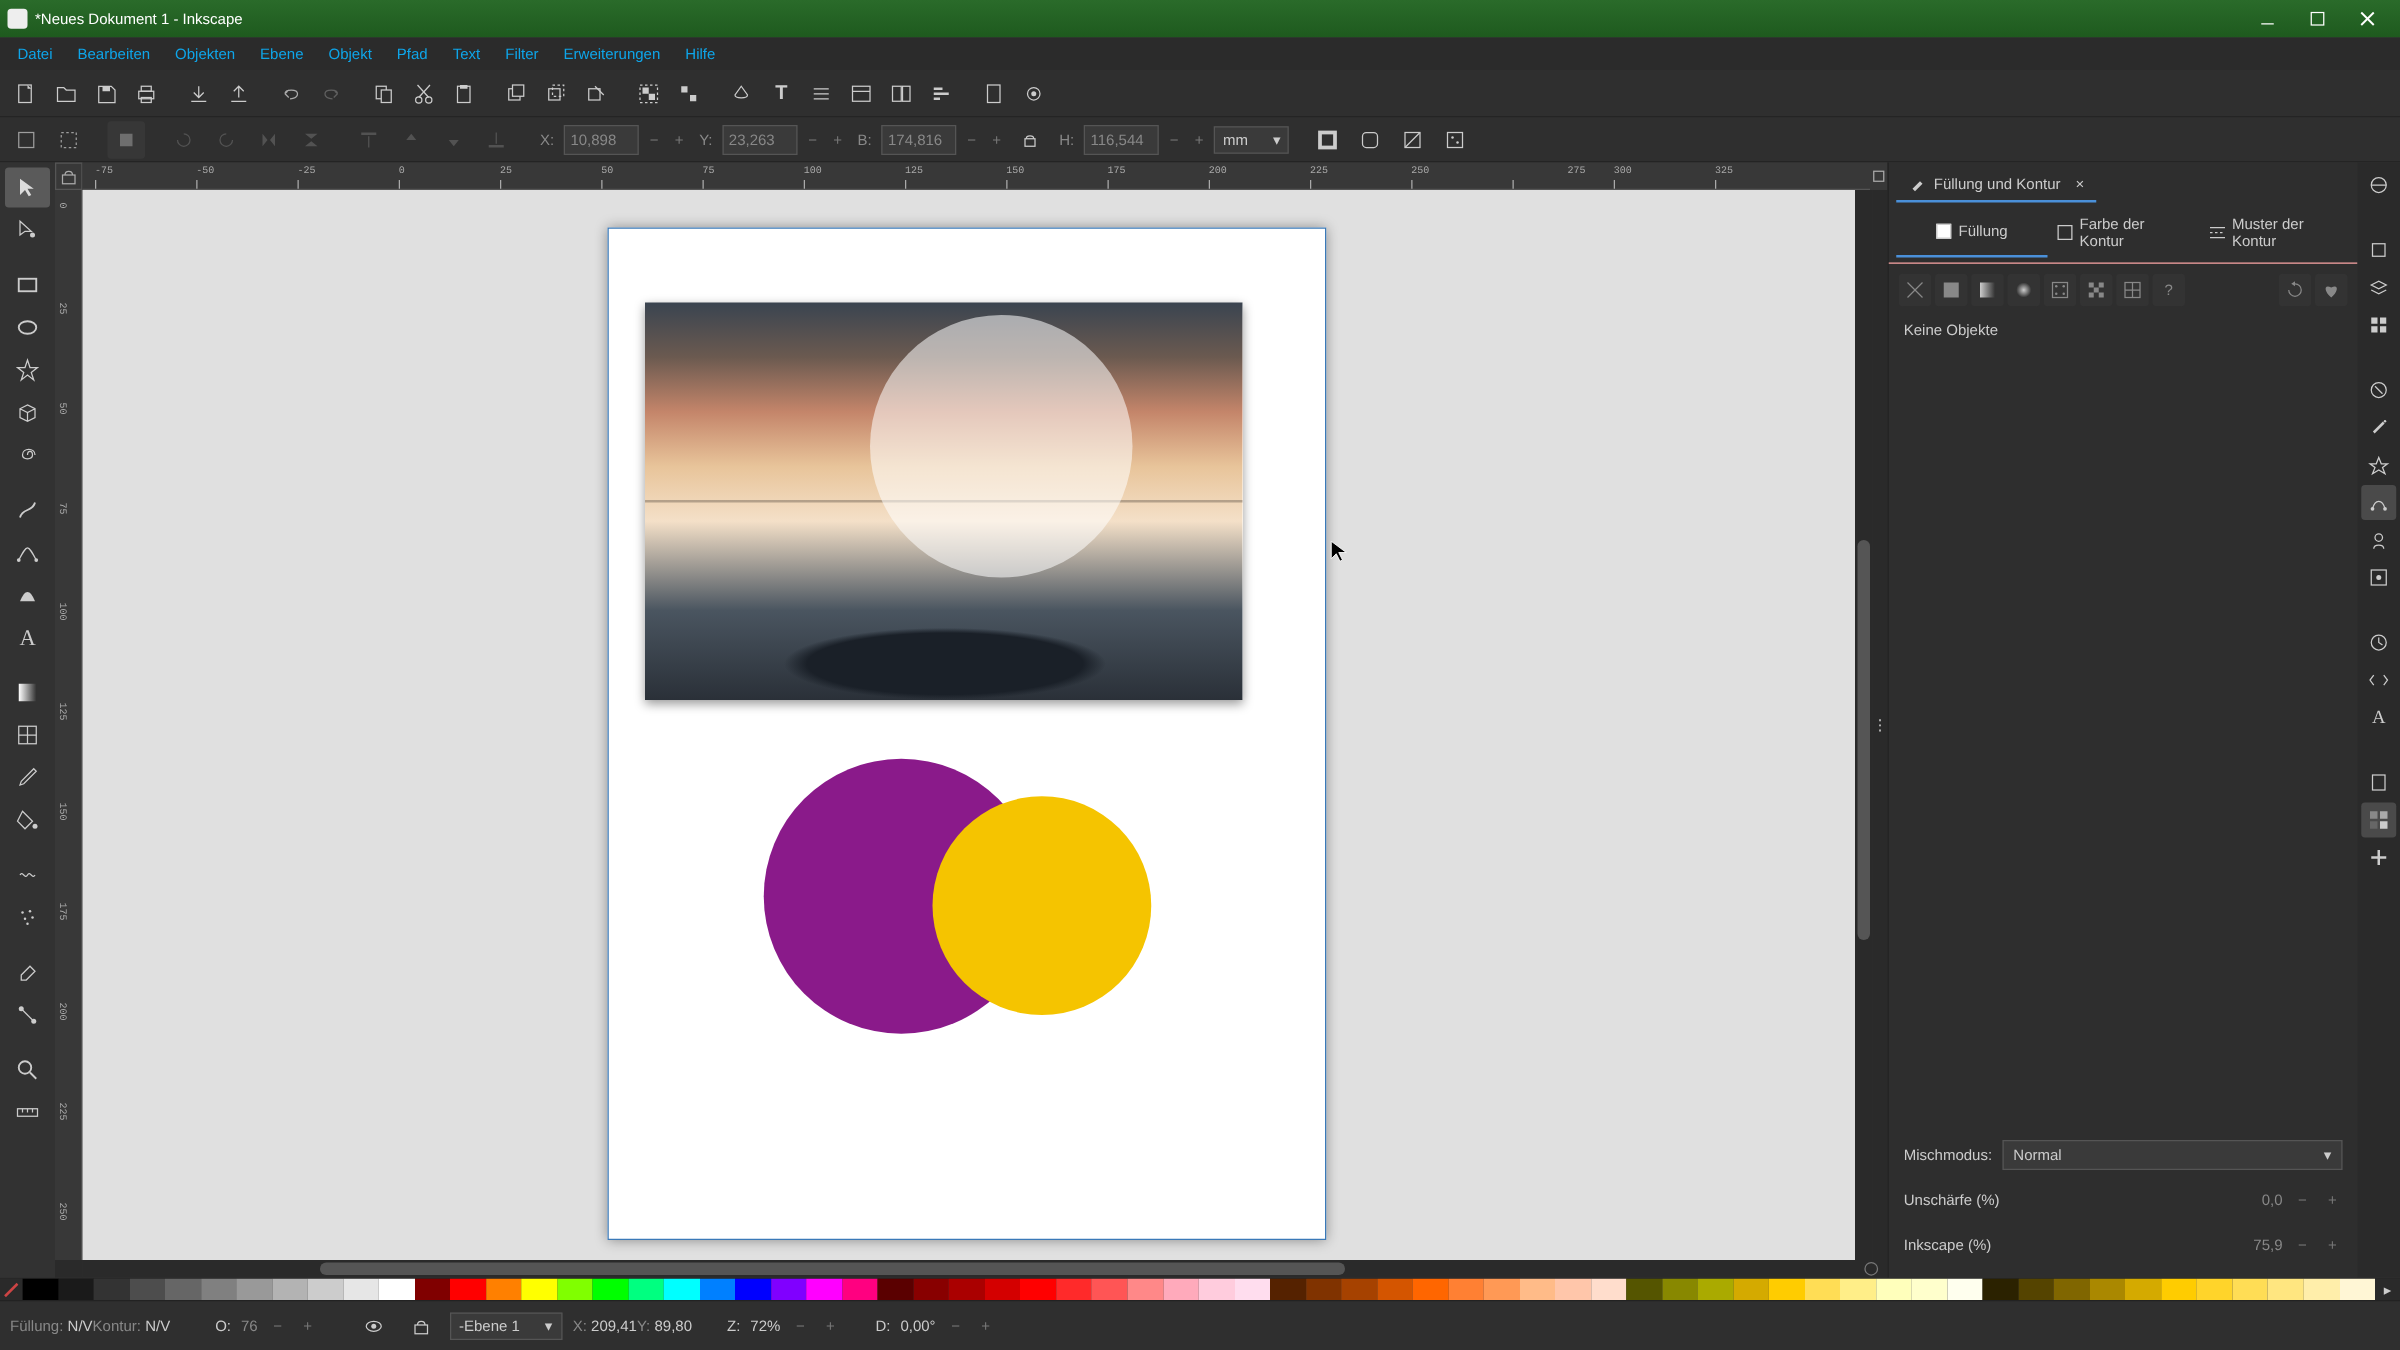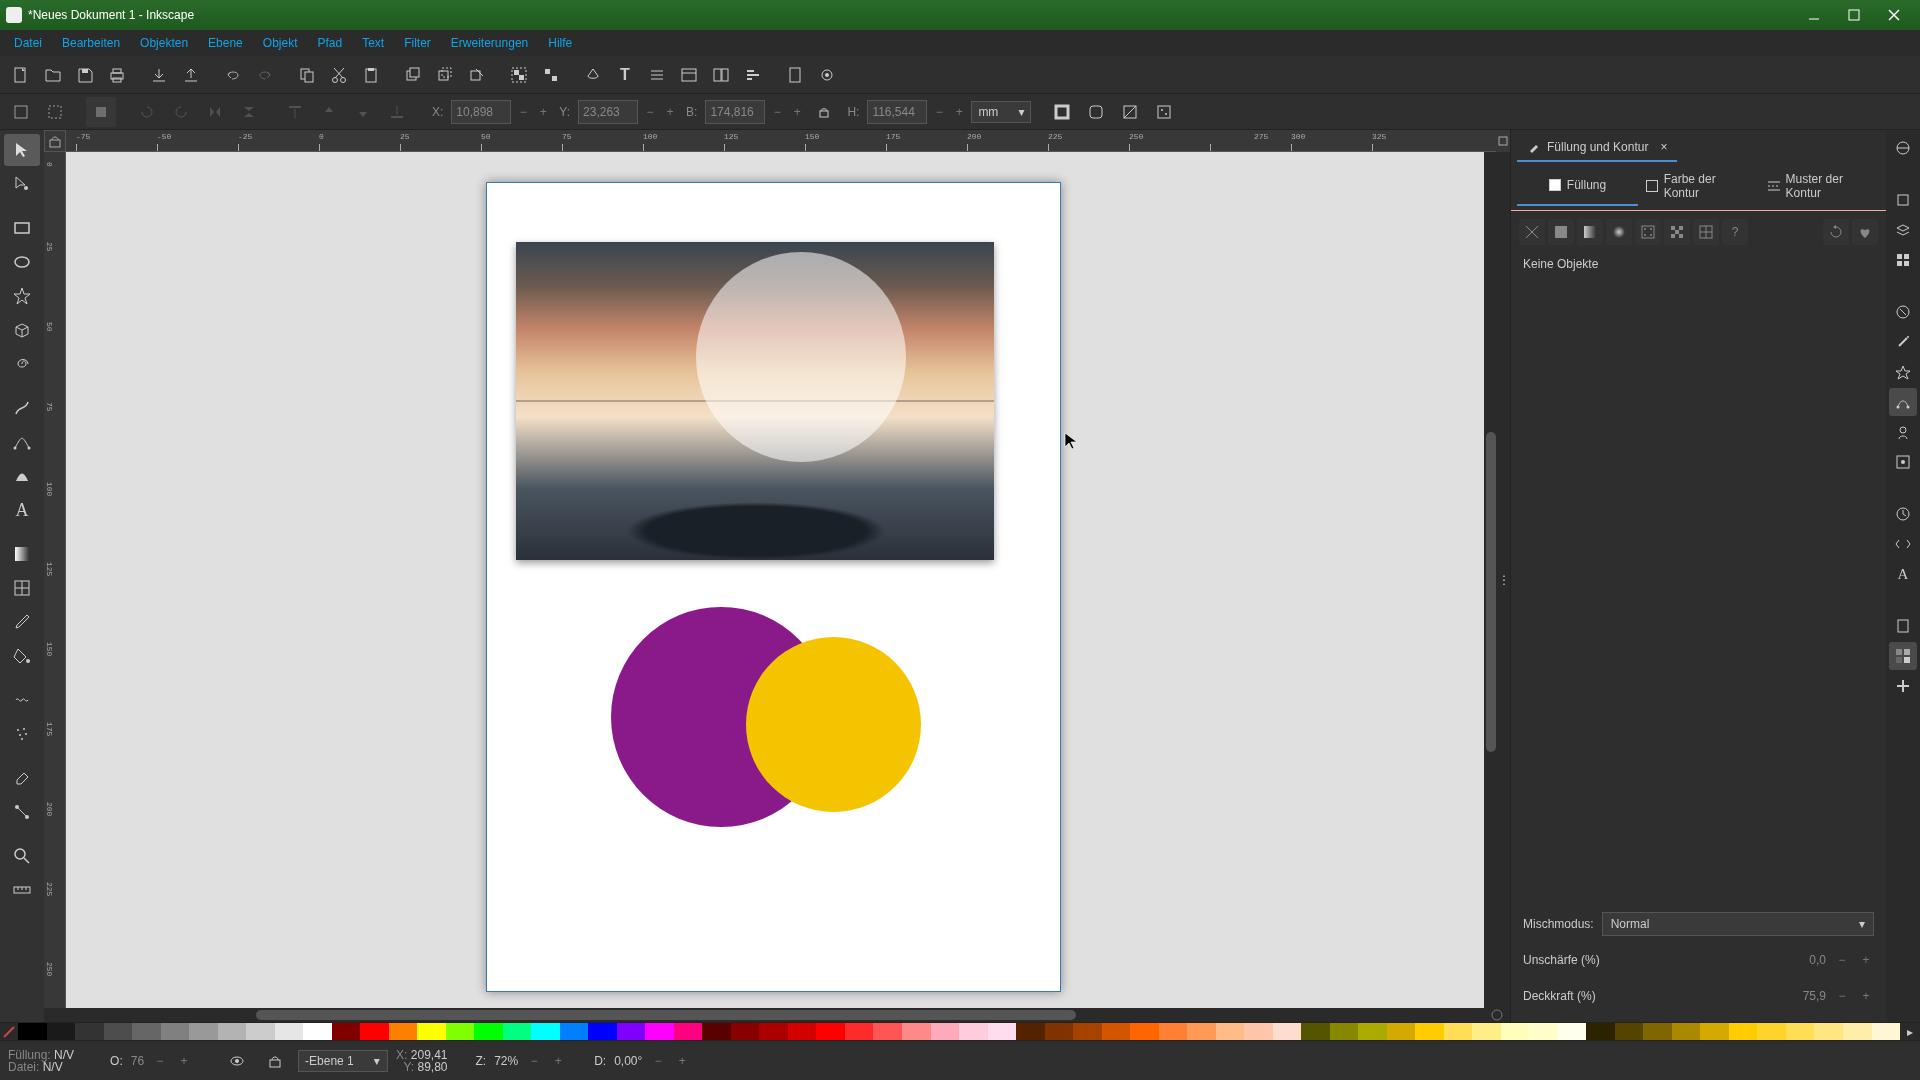--- a/index.html
+++ b/index.html
@@ -47,21 +47,21 @@
 .panel-row { display: flex; align-items: center; padding: 6px 0; gap: 8px; }
 .panel-row .val { margin-left: auto; color: #888; }
 .panel-select { flex: 1; background: #3a3a3a; border: 1px solid #555; color: #ccc; padding: 4px 8px; display:flex; justify-content:space-between; align-items:center;}
 .side-icons { width: 34px; background: #2a2a2a; display: flex; flex-direction: column; align-items: center; padding-top: 4px; gap: 2px; }
 .side-icon { width: 28px; height: 28px; display: flex; align-items: center; justify-content: center; cursor: pointer; border-radius:3px;}
 .side-icon.active{ background:#4a4a4a;}
 .side-gap{ height:20px;}
 .palette { height: 18px; display: flex; border-top:1px solid #222;}
 .swatch { flex: 1; cursor: pointer; }
 .statusbar { height: 40px; background: #2f2f2f; display: flex; align-items: center; padding: 0 8px; gap: 8px; border-top: 1px solid #222; }
-.status-block { display: flex; flex-direction: column; font-size: 10px; line-height: 12px; justify-content: flex-end; }
+.status-block { display: flex; font-size: 10px; line-height: 12px; justify-content: flex-end; }
 .status-block .label { color: #888; }
 .scrollbar-h { height: 14px; background: #2a2a2a; position: relative; }
 .scroll-thumb-h { position: absolute; height: 10px; background: #555; border-radius: 5px; top: 2px; }
 .scrollbar-v { width: 14px; background: #2a2a2a; position: relative; }
 .scroll-thumb-v { position: absolute; width: 10px; background: #555; border-radius: 5px; left: 2px; }
 .ctrl-unit{ background:#3a3a3a; border:1px solid #555; color:#ccc; padding: 3px 6px; display:flex; align-items:center; gap:20px;}
 </style>
 </head>
 <body>
 
@@ -709,21 +709,21 @@
               <span>▾</span>
             </div>
         </div>
         <div class="panel-row">
           <span>Unschärfe (%)</span>
           <span class="val">0,0</span>
           <div class="spinner-btn">−</div>
           <div class="spinner-btn">+</div>
         </div>
         <div class="panel-row">
-          <span>Deckkraft (%)</span>
+          <span>Inkscape (%)</span>
           <span class="val">75,9</span>
           <div class="spinner-btn">−</div>
           <div class="spinner-btn">+</div>
         </div>
       </div>
     </div>
 
     <div class="side-icons">
       <div class="side-icon">
           <svg width="18" height="18">
@@ -899,21 +899,21 @@
       <div class="swatch" style="background: rgb(255, 230, 128);"></div>
       <div class="swatch" style="background: rgb(255, 238, 170);"></div>
       <div class="swatch" style="background: rgb(255, 246, 213);"></div>
     </div>
   <div style="width:20px;display:flex;align-items:center;justify-content:center;background:#2a2a2a">▸</div>
 </div>
 
 <div class="statusbar">
   <div class="status-block">
     <div><span class="label">Füllung:</span> <span>N/V</span></div>
-    <div><span class="label">Datei:</span> <span>N/V</span></div>
+    <div><span class="label">Kontur:</span> <span>N/V</span></div>
   </div>
   <div style="width:20px"></div>
   <span class="label">O:</span>
   <span style="color:#888">76</span>
   <div class="spinner-btn">−</div>
   <div class="spinner-btn">+</div>
   <div style="width:14px"></div>
   <div class="tbtn">
       <svg width="16" height="16">
         <ellipse cx="8" cy="8" rx="6" ry="4" fill="none" stroke="#ccc"></ellipse>

